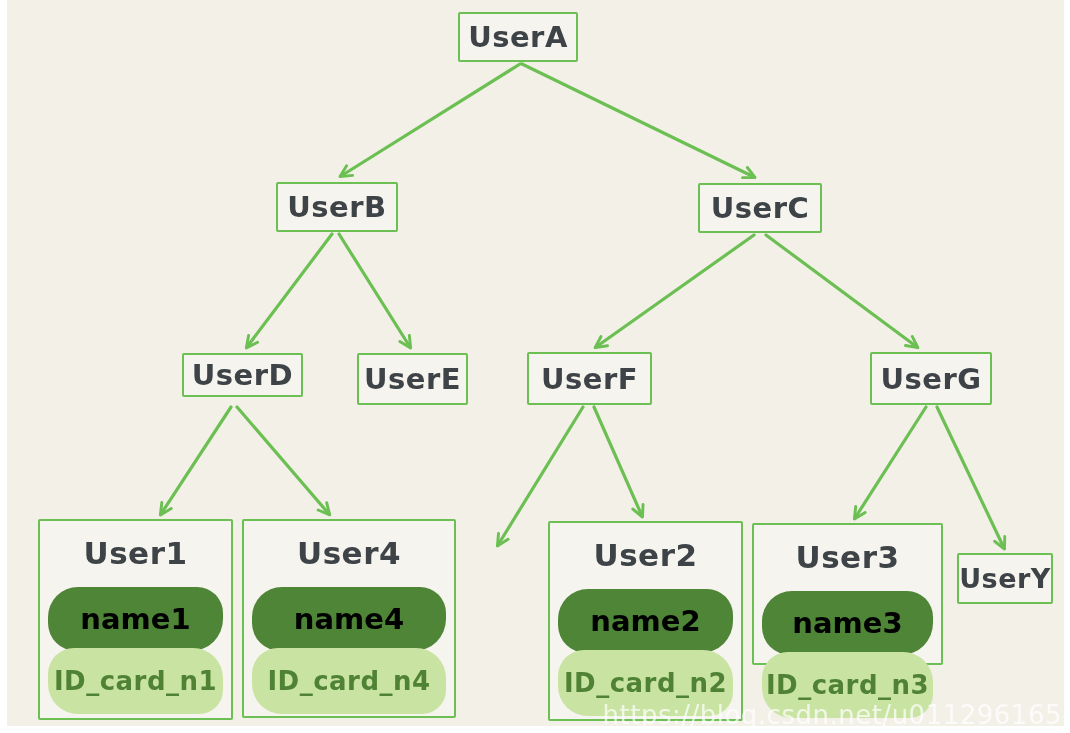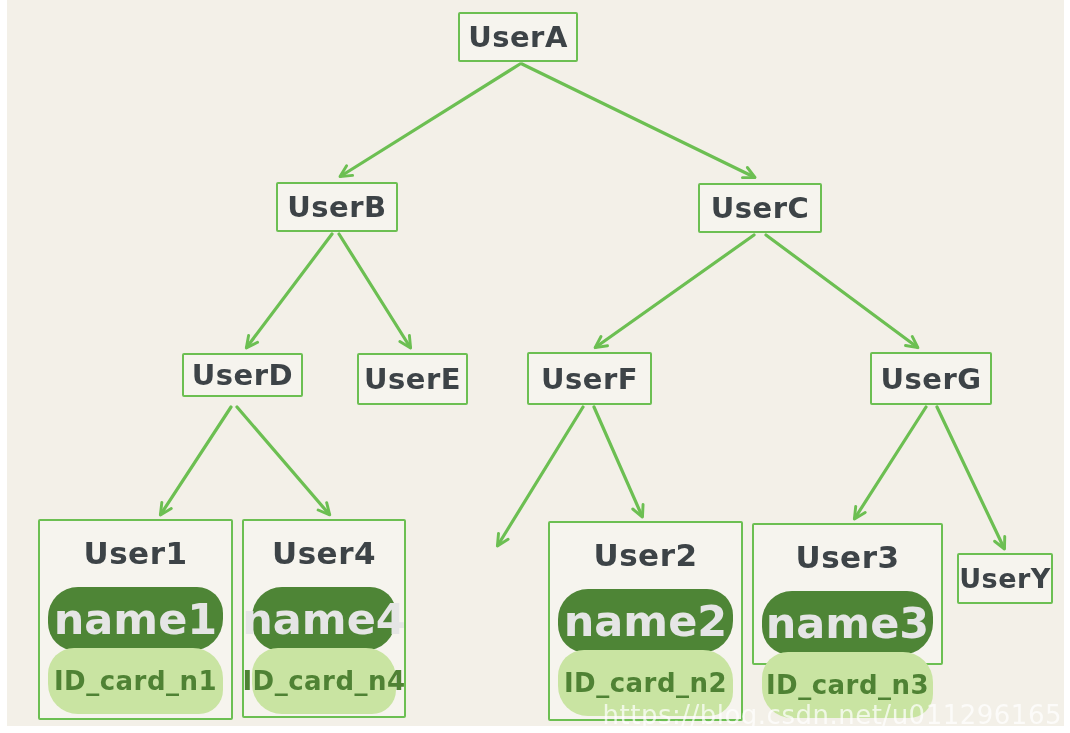--- a/index.html
+++ b/index.html
@@ -69,22 +69,22 @@
     right: 8px;
     display: flex;
     align-items: center;
     justify-content: center;
     font-weight: 700;
   }
   .pill.dark {
     top: 66px;
     height: 64px;
     background: #4e8536;
-    color: #e5e5e5;
-    font-size: 43px;
+    color: #000000;
+    font-size: 29px;
     border-radius: 30px 26px 32px 28px;
   }
   .pill.light {
     top: 127px;
     height: 66px;
     background: #c9e4a2;
     color: #4f8234;
     font-size: 26px;
     letter-spacing: 0.5px;
     border-radius: 26px 30px 24px 30px;
@@ -150,21 +150,21 @@
   </div>
   <div class="node" style="left:957px; top:553px; width:96px; height:51px; font-size:27px;">
     <span>UserY</span>
   </div>
 
   <div class="leaf-card" style="left:38px; top:519px; width:195px; height:201px;padding-left:9px;">
     <div class="leaf-title">User1</div>
     <div class="pill dark">name1</div>
     <div class="pill light">ID_card_n1</div>
   </div>
-  <div class="leaf-card" style="left:242px; top:519px; width:164px; height:199px;">
+  <div class="leaf-card" style="left:242px; top:519px; width:214px; height:199px;">
     <div class="leaf-title">User4</div>
     <div class="pill dark">name4</div>
     <div class="pill light">ID_card_n4</div>
   </div>
   <div class="leaf-card" style="left:548px; top:521px; width:195px; height:200px;">
     <div class="leaf-title">User2</div>
     <div class="pill dark">name2</div>
     <div class="pill light">ID_card_n2</div>
   </div>
   <div class="leaf-card" style="left:752px; top:523px; width:191px; height:142px;">

